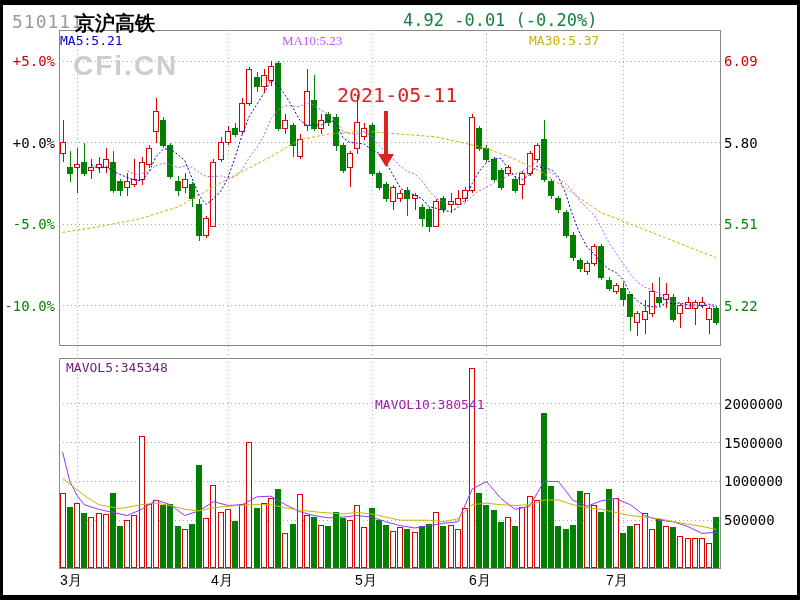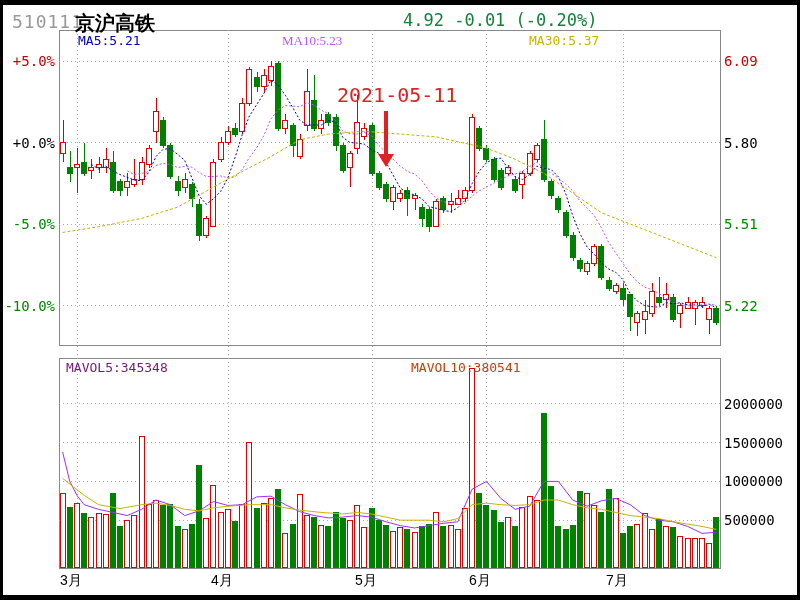--- a/index.html
+++ b/index.html
@@ -348,22 +348,23 @@
         <g>
           <rect x="381" y="106" width="4" height="44" fill="#dd2222"></rect>
           <polygon points="375,149 391,149 383,162" fill="#dd2222"></polygon>
         </g>
       </svg>
 
     <div class="ov" id="hdr-code" style="color: rgb(153, 153, 153);">510111</div>
     <div class="ov" id="hdr-name">京沪高铁</div>
     <div class="ov" id="hdr-quote" style="color: #15803d;">4.92 -0.01 (-0.20%)</div>
 
-    <div class="ov lg" id="lg-ma5" style="color: rgb(0, 0, 187); left: 75px;">MA5:5.21</div>
+    <div class="ov lg" id="lg-ma5" style="color: rgb(0, 0, 187); left: 57px;">MA5:5.21</div>
     <div class="ov lg" id="lg-ma10" style="color: rgb(187, 85, 255); left: 279px; font-family: Liberation Serif, serif;">MA10:5.23</div>
     <div class="ov lg" id="lg-ma30" style="color: rgb(200, 180, 0); left: 526px;">MA30:5.37</div>
 
+    <div class="ov" id="wm" style="color: rgb(205, 205, 205);">CFi.CN</div>
     <div class="ov" id="anno-text" style="color: rgb(221, 34, 34);">2021-05-11</div>
 
     <div class="ov vlg" id="lg-mv5" style="color: #701a75; left: 63px;">MAVOL5:345348</div>
-    <div class="ov vlg" id="lg-mv10" style="color: #c2410c; left: 408px;">MAVOL10:380541</div>
+    <div class="ov vlg" id="lg-mv10" style="color: #a21caf; left: 372px; margin-top: 37px;">MAVOL10:380541</div>
   </div>
 </div>
 
 </body></html>

